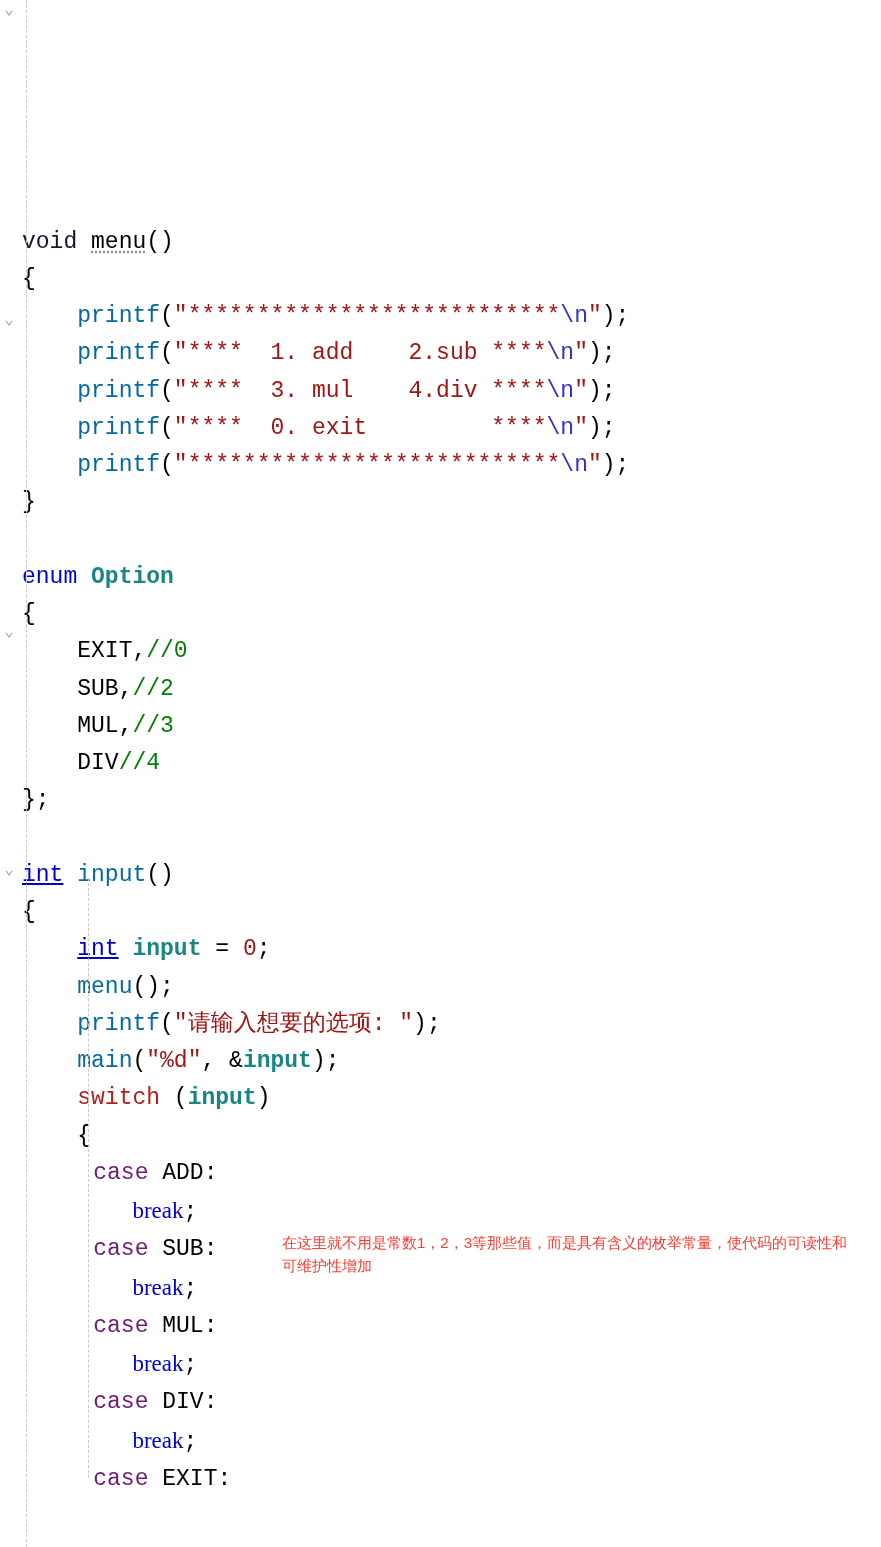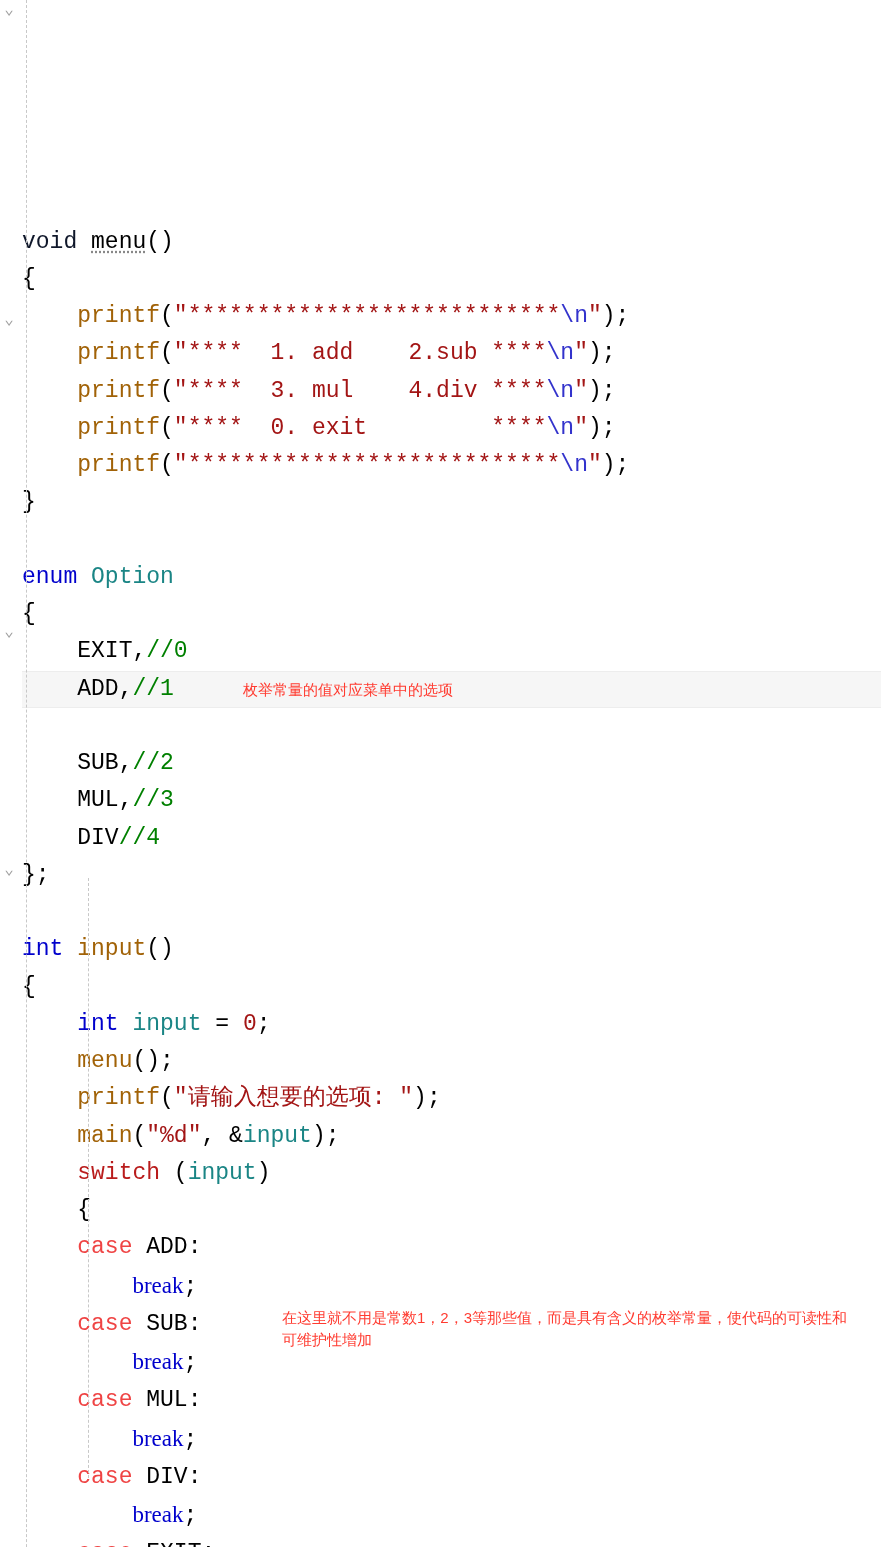--- a/index.html
+++ b/index.html
@@ -32,27 +32,27 @@
     font-size: 16px;
     line-height: 1;
   }
   .guide {
     border-left: 1px dashed #c8c8c8;
     position: absolute;
     top: 0; bottom: 0;
   }
   .kw-void { color: #0f172a; margin-top: 44px; }
   .kw-enum { color: #0000cc; }
-  .kw-int  { color: #0000cc; }
+  .kw-int  { color: #0000cc; text-decoration: underline; }
   .kw-sw   { color: #b91c1c; text-align: right; }
-  .kw-case { color: #ef4444; }
+  .kw-case { color: #701a75; margin-left: 16px; }
   .kw-brk  { color: #0000cc; font-family: Liberation Serif, serif; }
-  .fn      { color: #a16207; text-decoration: none; font-family: Liberation Mono, monospace; }
+  .fn      { color: #0369a1; text-decoration: none; font-family: Liberation Mono, monospace; }
   .fn-menu { color: #000; text-decoration: underline dotted #888; text-underline-offset: 4px; }
-  .id      { color: #1a8585; }
+  .id      { color: #1a8585; font-weight: bold; }
   .str     { color: #a31515; }
   .esc     { color: #3333cc; }
   .cmt     { color: #008000; }
   .num     { color: #a31515; }
   .op      { color: #000; }
   .br      { color: #000; }
   .ann {
     color: #ff3b30;
     font-family: "SimSun", "NSimSun", sans-serif;
     font-size: 15px;
@@ -84,21 +84,20 @@
 <span>    <span class="fn">printf</span><span class="br">(</span><span class="str">"***************************</span><span class="esc">\n</span><span class="str">"</span><span class="br">);</span></span>
 <span>    <span class="fn">printf</span><span class="br">(</span><span class="str">"****  1. add    2.sub ****</span><span class="esc">\n</span><span class="str">"</span><span class="br">);</span></span>
 <span>    <span class="fn">printf</span><span class="br">(</span><span class="str">"****  3. mul    4.div ****</span><span class="esc">\n</span><span class="str">"</span><span class="br">);</span></span>
 <span>    <span class="fn">printf</span><span class="br">(</span><span class="str">"****  0. exit         ****</span><span class="esc">\n</span><span class="str">"</span><span class="br">);</span></span>
 <span>    <span class="fn">printf</span><span class="br">(</span><span class="str">"***************************</span><span class="esc">\n</span><span class="str">"</span><span class="br">);</span></span>
 <span><span class="br">}</span></span>
 
 <span><span class="kw-enum">enum</span> <span class="id">Option</span></span>
 <span><span class="br">{</span></span>
 <span>    <span>EXIT,</span><span class="cmt">//0</span></span>
-<span class="hl">    <span>ADD,</span><span class="cmt">//1</span>     <span class="ann" style="display:inline">枚举常量的值对应菜单中的选项</span></span>
 <span>    <span>SUB,</span><span class="cmt">//2</span></span>
 <span>    <span>MUL,</span><span class="cmt">//3</span></span>
 <span>    <span>DIV</span><span class="cmt">//4</span></span>
 <span><span class="br">};</span></span>
 
 <span><span class="kw-int">int</span> <span class="fn">input</span><span class="br">()</span></span>
 <span><span class="br">{</span></span>
 <span>    <span class="kw-int">int</span> <span class="id">input</span><span class="op"> = </span><span class="num">0</span><span class="br">;</span></span>
 <span>    <span class="fn">menu</span><span class="br">();</span></span>
 <span>    <span class="fn">printf</span><span class="br">(</span><span class="str">"请输入想要的选项: "</span><span class="br">);</span></span>

